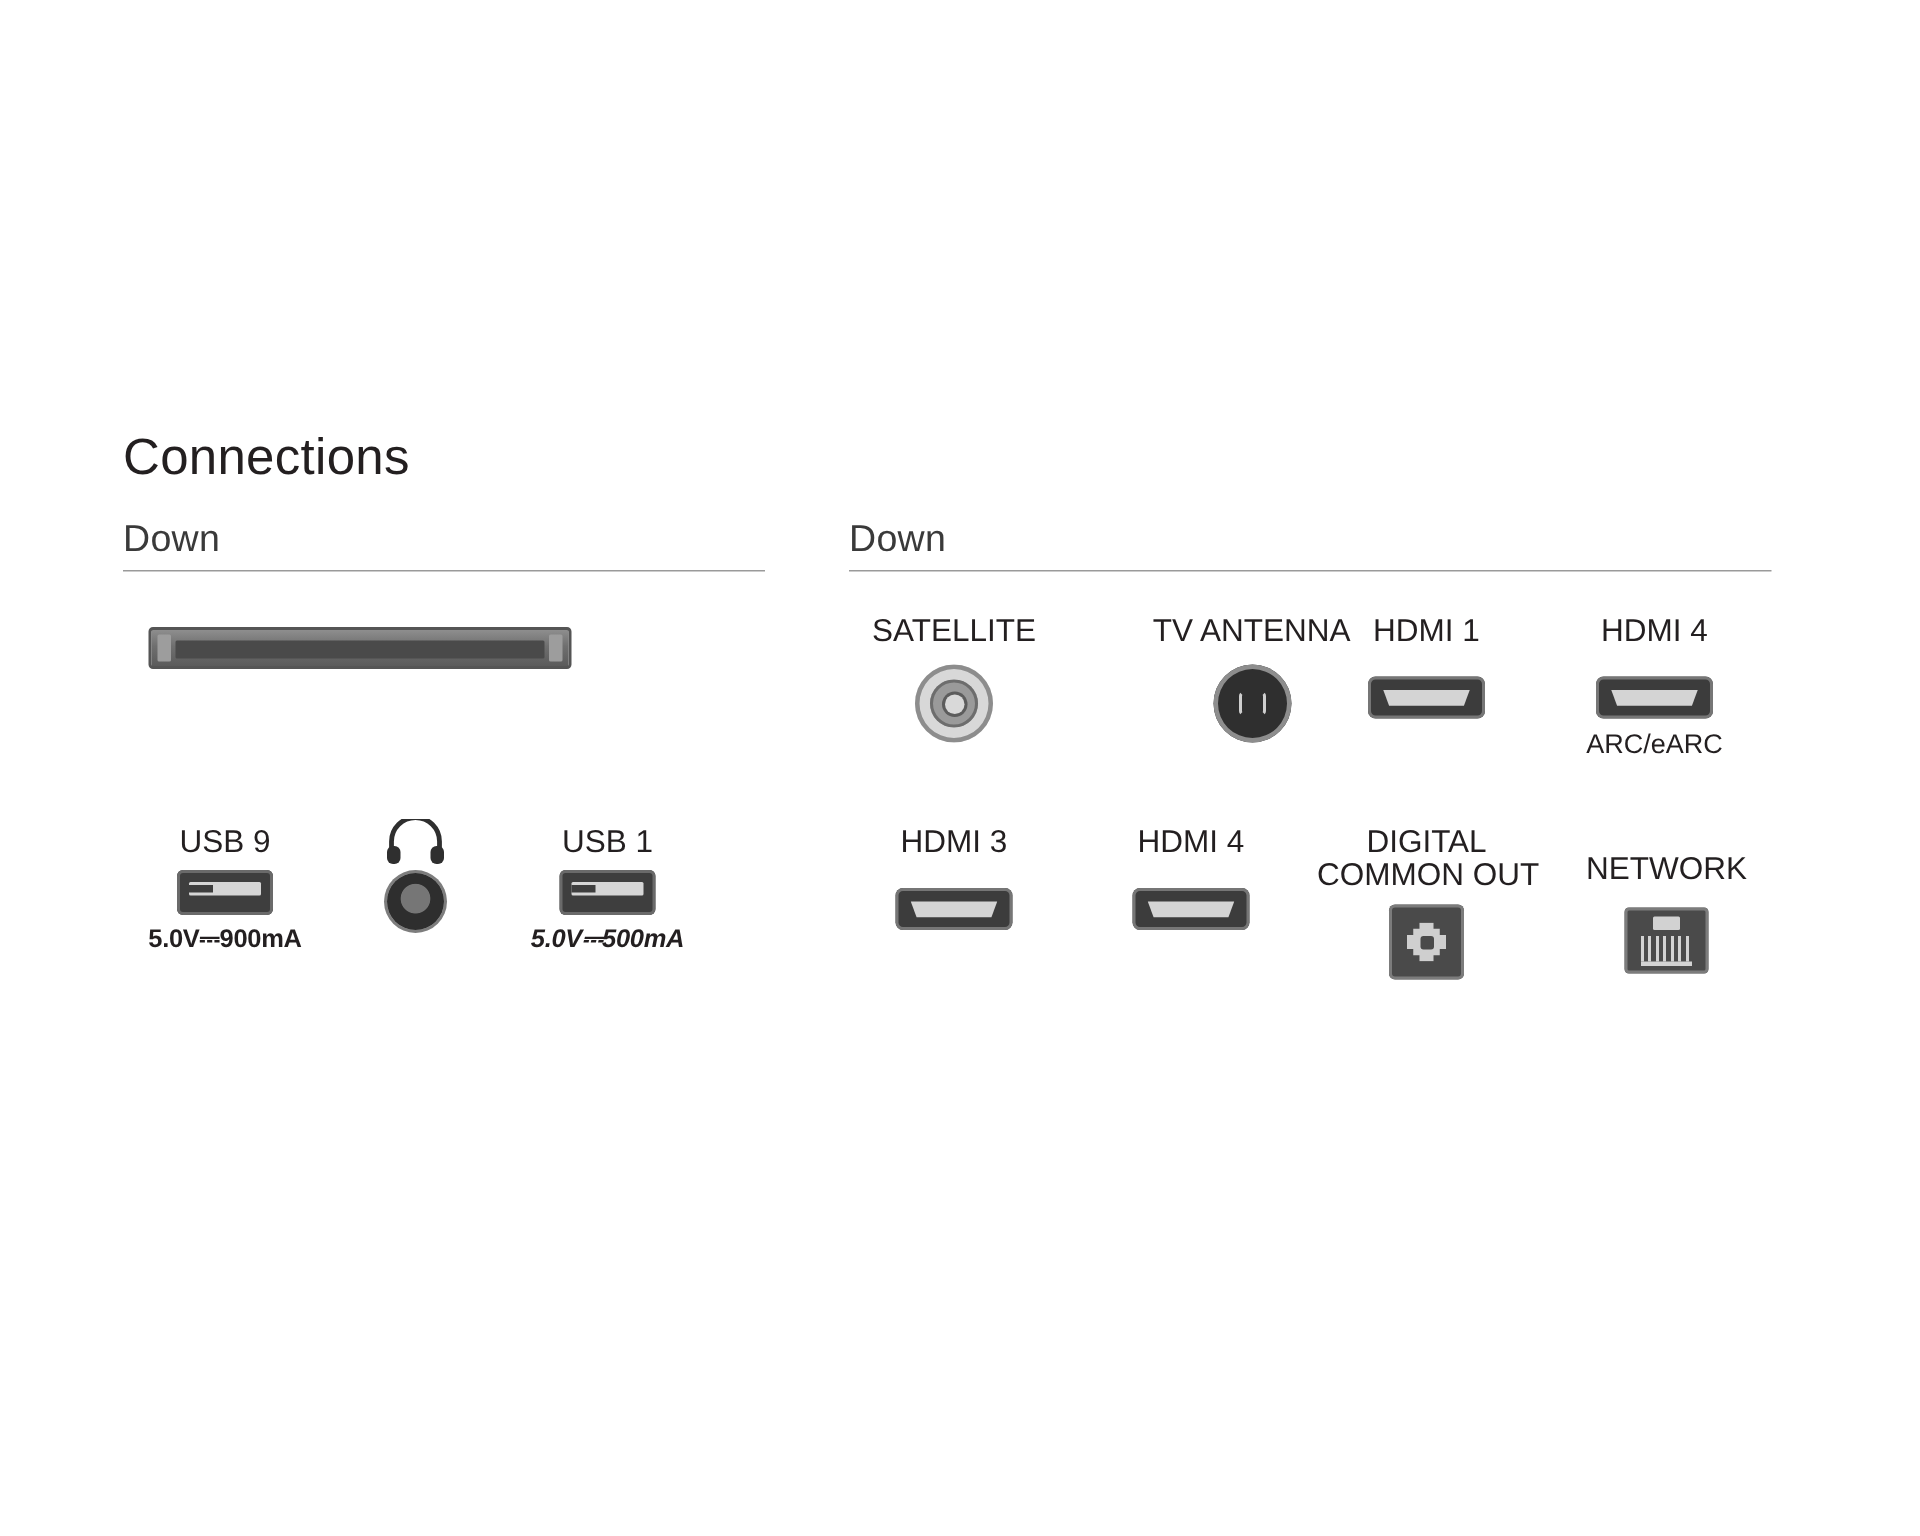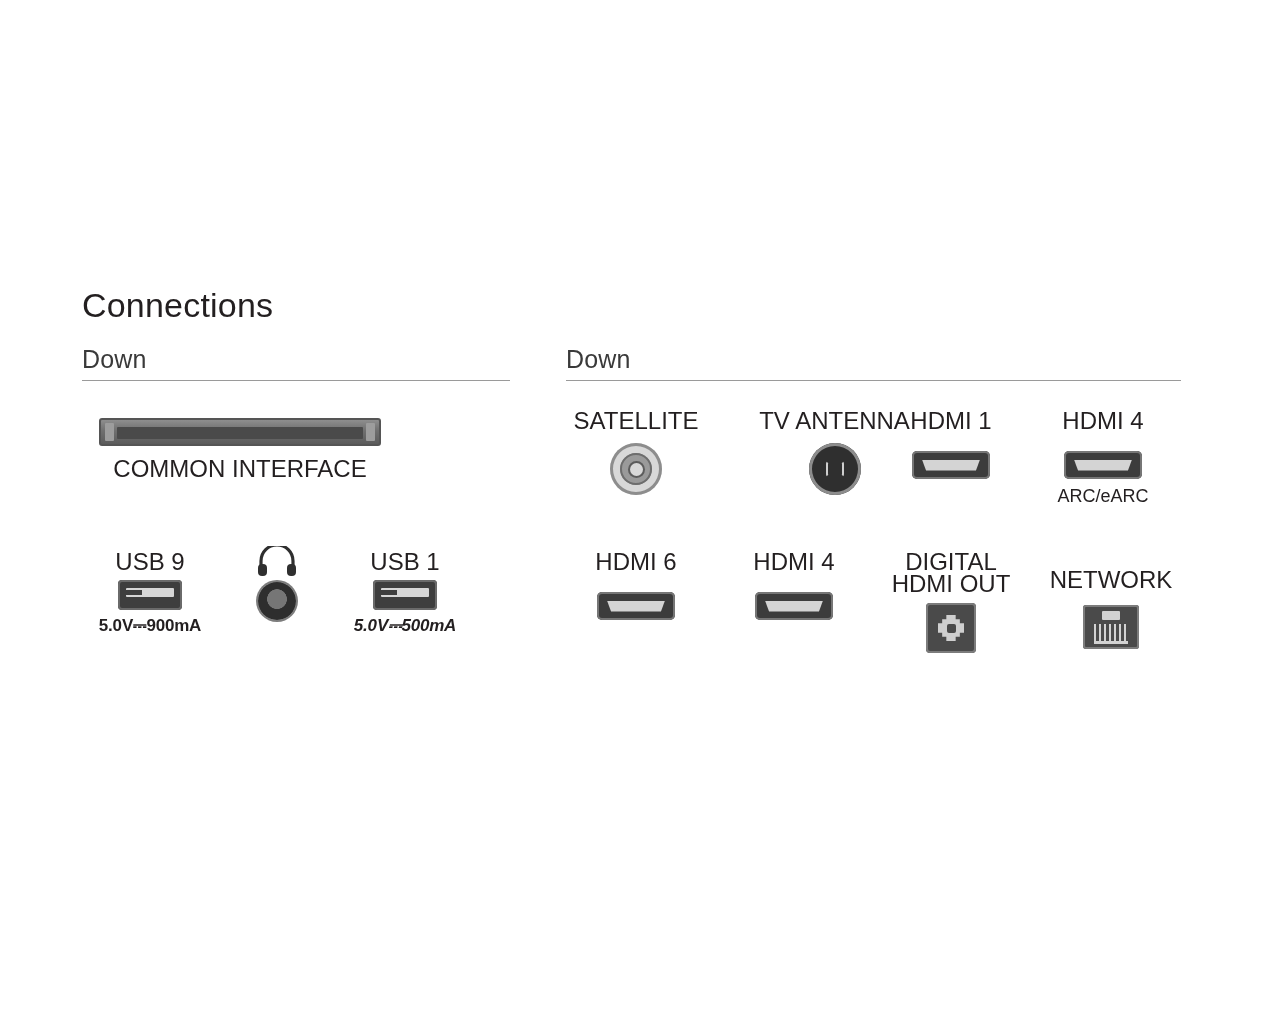--- a/index.html
+++ b/index.html
@@ -45,21 +45,21 @@
 
   #section-side  { left: 82px;  top: 345px; width: 428px; }
   #section-down  { left: 566px; top: 345px; width: 615px; }
 
   
   .port {
     position: absolute;
     text-align: center;
   }
   .port-label {
-    font-size: 24px;
+    font-size: 21px;
     font-weight: 400;
     color: #231f20;
     line-height: 22px;
     white-space: nowrap;
   }
   .port-sub {
     font-size: 18px;
     color: #231f20;
     line-height: 20px;
     white-space: nowrap;
@@ -277,21 +277,20 @@
   <div class="section-rule"></div>
 </div>
 
 <div class="port" style="left:95px; top:418px; width:290px;">
   <div class="art">
     <div class="ci-slot">
       <span class="ci-end"></span>
       <span class="ci-end"></span>
     </div>
   </div>
-  <div class="port-label" style="margin-top:12px;">COMMON INTERFACE</div>
 </div>
 
 <div class="port" style="left:90px; top:551px; width:120px;">
   <div class="port-label">USB 9</div>
   <div class="art" style="margin-top:7px;">
     <div class="usb"></div>
   </div>
   <div class="port-sub bold" style="margin-top:6px;">5.0V⎓900mA</div>
 </div>
 
@@ -351,40 +350,40 @@
   <div class="port-label">HDMI 4</div>
   <div class="art" style="margin-top:19px;">
     <div class="hdmi">
         <div class="hdmi-inner"></div>
       </div>
   </div>
   <div class="port-sub" style="margin-top:7px;">ARC/eARC</div>
 </div>
 
 <div class="port" style="left:568px; top:551px; width:136px;">
-  <div class="port-label">HDMI 6</div>
+  <div class="port-label">HDMI 3</div>
   <div class="art" style="margin-top:19px;">
     <div class="hdmi">
         <div class="hdmi-inner"></div>
       </div>
   </div>
 </div>
 
 <div class="port" style="left:726px; top:551px; width:136px;">
   <div class="port-label">HDMI 4</div>
   <div class="art" style="margin-top:19px;">
     <div class="hdmi">
         <div class="hdmi-inner"></div>
       </div>
   </div>
 </div>
 
 <div class="port" style="left:878px; top:551px; width:146px;">
   <div class="port-label">DIGITAL</div>
-  <div class="port-label">HDMI OUT</div>
+  <div class="port-label">COMMON OUT</div>
   <div class="art" style="margin-top:8px;">
     <div class="optical">
         <div class="optical-inner"></div>
       </div>
   </div>
 </div>
 
 <div class="port" style="left:1038px; top:569px; width:146px;">
   <div class="port-label">NETWORK</div>
   <div class="art" style="margin-top:14px;">

